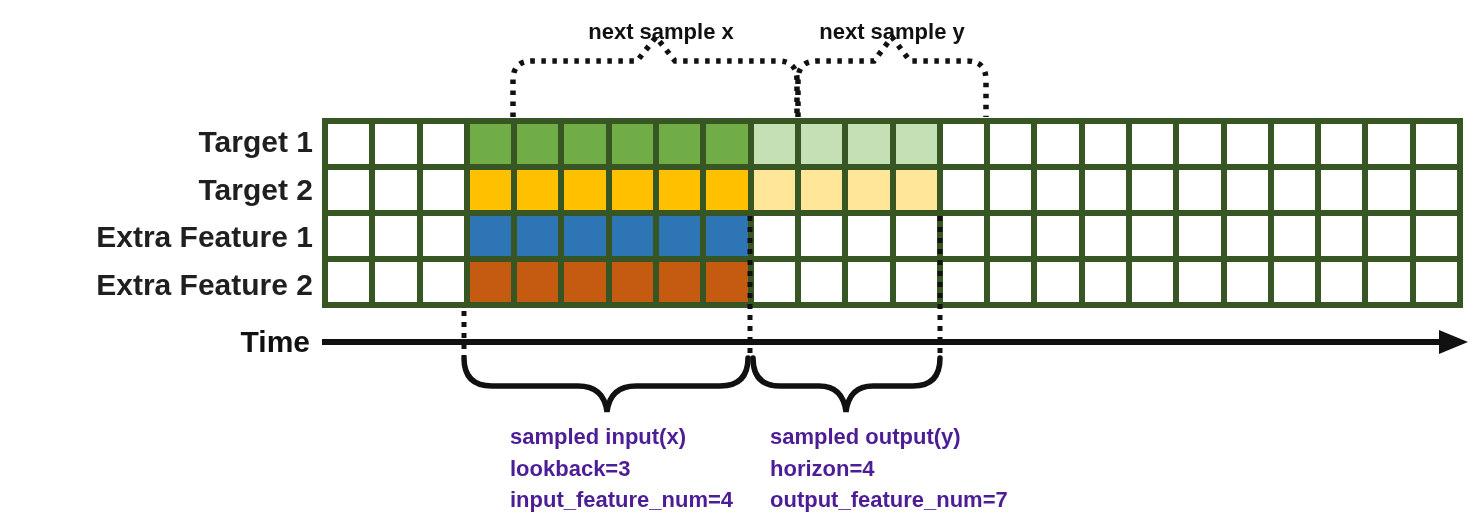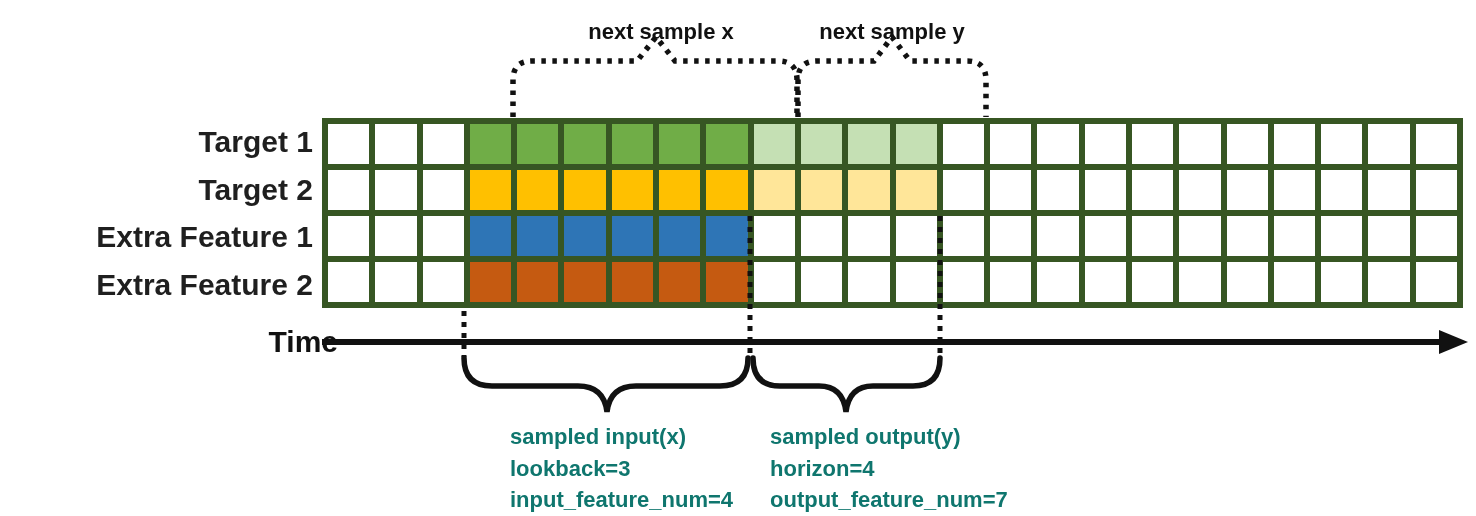--- a/index.html
+++ b/index.html
@@ -47,25 +47,24 @@
   .cell{width:100%;height:100%;}
   .overlay{
     position:absolute;left:0;top:0;width:1476px;height:516px;
     z-index:2;pointer-events:none;
   }
   .time-label{
     position:absolute;left:0;top:325px;width:310px;
     height:34px;line-height:34px;text-align:right;
     font-size:30px;font-weight:700;color:#111;
     z-index:3;
-    padding-left:28px;
   }
   .sample-text{
     position:absolute;top:421px;
-    font-size:22px;font-weight:600;color:#0f766e;
+    font-size:22px;font-weight:600;color:#4c1d95;
     line-height:31.5px;white-space:nowrap;
     z-index:3;
   }
   .sample-text.left{left:510px;}
   .sample-text.right{left:770px;}
 </style>
 </head>
 <body>
 
 <div class="canvas">

